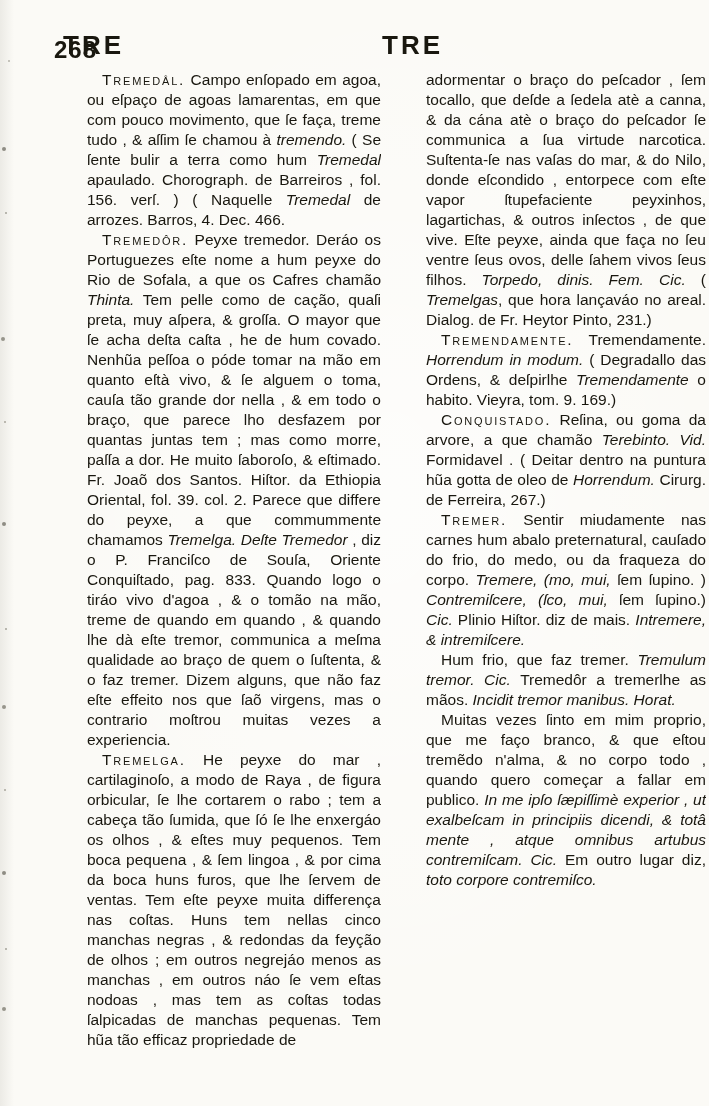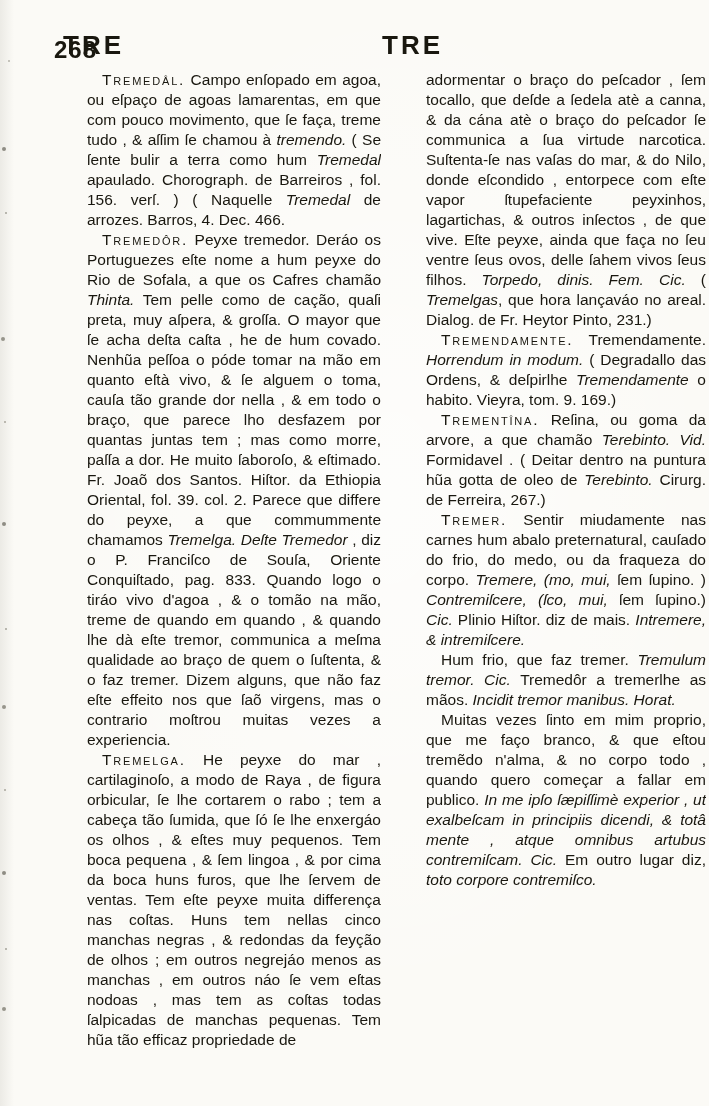--- a/index.html
+++ b/index.html
@@ -53,18 +53,18 @@
   <div class="runhead left">TRE</div>
   <div class="runhead right">TRE</div>
   <div class="col col-left" id="col-left">
       <p class="para indent"><span class="smallcaps">Tremedâl.</span><span class="normal"> Campo enſopado em agoa, ou eſpaço de agoas lamarentas, em que com pouco movimento, que ſe faça, treme tudo , &amp; aſſim ſe chamou à </span><span class="italic">tremendo.</span><span class="normal"> ( Se ſente bulir a terra como hum </span><span class="italic">Tremedal</span><span class="normal"> apaulado. Chorograph. de Barreiros , fol. 156. verſ. ) ( Naquelle </span><span class="italic">Tremedal</span><span class="normal"> de arrozes. Barros, 4. Dec. 466.</span></p>
       <p class="para indent"><span class="smallcaps">Tremedôr.</span><span class="normal"> Peyxe tremedor. Deráo os Portuguezes eſte nome a hum peyxe do Rio de Sofala, a que os Cafres chamão </span><span class="italic">Thinta.</span><span class="normal"> Tem pelle como de cação, quaſi preta, muy aſpera, &amp; groſſa. O mayor que ſe acha deſta caſta , he de hum covado. Nenhũa peſſoa o póde tomar na mão em quanto eſtà vivo, &amp; ſe alguem o toma, cauſa tão grande dor nella , &amp; em todo o braço, que parece lho desfazem por quantas juntas tem ; mas como morre, paſſa a dor. He muito ſaboroſo, &amp; eſtimado. Fr. Joaõ dos Santos. Hiſtor. da Ethiopia Oriental, fol. 39. col. 2. Parece que differe do peyxe, a que commummente chamamos </span><span class="italic">Tremelga. Deſte Tremedor</span><span class="normal"> , diz o P. Franciſco de Souſa, Oriente Conquiſtado, pag. 833. Quando logo o tiráo vivo d'agoa , &amp; o tomão na mão, treme de quando em quando , &amp; quando lhe dà eſte tremor, communica a meſma qualidade ao braço de quem o ſuſtenta, &amp; o faz tremer. Dizem alguns, que não faz eſte effeito nos que ſaõ virgens, mas o contrario moſtrou muitas vezes a experiencia.</span></p>
       <p class="para indent"><span class="smallcaps">Tremelga.</span><span class="normal"> He peyxe do mar , cartilaginoſo, a modo de Raya , de figura orbicular, ſe lhe cortarem o rabo ; tem a cabeça tão ſumida, que ſó ſe lhe enxergáo os olhos , &amp; eſtes muy pequenos. Tem boca pequena , &amp; ſem lingoa , &amp; por cima da boca huns furos, que lhe ſervem de ventas. Tem eſte peyxe muita differença nas coſtas. Huns tem nellas cinco manchas negras , &amp; redondas da feyção de olhos ; em outros negrejáo menos as manchas , em outros náo ſe vem eſtas nodoas , mas tem as coſtas todas ſalpicadas de manchas pequenas. Tem hũa tão efficaz propriedade de</span></p>
     </div>
   <div class="col col-right" id="col-right">
       <p class="para"><span class="normal">adormentar o braço do peſcador , ſem tocallo, que deſde a ſedela atè a canna, &amp; da cána atè o braço do peſcador ſe communica a ſua virtude narcotica. Suſtenta-ſe nas vaſas do mar, &amp; do Nilo, donde eſcondido , entorpece com eſte vapor ſtupefaciente peyxinhos, lagartichas, &amp; outros inſectos , de que vive. Eſte peyxe, ainda que faça no ſeu ventre ſeus ovos, delle ſahem vivos ſeus filhos. </span><span class="italic">Torpedo, dinis. Fem. Cic.</span><span class="normal"> ( </span><span class="italic">Tremelgas</span><span class="normal">, que hora lançaváo no areal. Dialog. de Fr. Heytor Pinto, 231.)</span></p>
       <p class="para indent"><span class="smallcaps">Tremendamente.</span><span class="normal"> Tremendamente. </span><span class="italic">Horrendum in modum.</span><span class="normal"> ( Degradallo das Ordens, &amp; deſpirlhe </span><span class="italic">Tremendamente</span><span class="normal"> o habito. Vieyra, tom. 9. 169.)</span></p>
-      <p class="para indent"><span class="smallcaps">Trementîna.</span><span class="normal"> Reſina, ou goma da arvore, a que chamão </span><span class="italic">Terebinto. Vid.</span><span class="normal"> Formidavel . ( Deitar dentro na puntura hũa gotta de oleo de </span><span class="italic">Terebinto.</span><span class="normal"> Cirurg. de Ferreira, 267.)</span></p>
+      <p class="para indent"><span class="smallcaps">Conquiſtado.</span><span class="normal"> Reſina, ou goma da arvore, a que chamão </span><span class="italic">Terebinto. Vid.</span><span class="normal"> Formidavel . ( Deitar dentro na puntura hũa gotta de oleo de </span><span class="italic">Horrendum.</span><span class="normal"> Cirurg. de Ferreira, 267.)</span></p>
       <p class="para indent"><span class="smallcaps">Tremer.</span><span class="normal"> Sentir miudamente nas carnes hum abalo preternatural, cauſado do frio, do medo, ou da fraqueza do corpo. </span><span class="italic">Tremere, (mo, mui,</span><span class="normal"> ſem ſupino. ) </span><span class="italic">Contremiſcere, (ſco, mui,</span><span class="normal"> ſem ſupino.) </span><span class="italic">Cic.</span><span class="normal"> Plinio Hiſtor. diz de mais. </span><span class="italic">Intremere, &amp; intremiſcere.</span></p>
       <p class="para indent"><span class="normal">Hum frio, que faz tremer. </span><span class="italic">Tremulum tremor. Cic.</span><span class="normal"> Tremedôr a tremerlhe as mãos. </span><span class="italic">Incidit tremor manibus. Horat.</span></p>
       <p class="para indent"><span class="normal">Muitas vezes ſinto em mim proprio, que me faço branco, &amp; que eſtou tremẽdo n'alma, &amp; no corpo todo , quando quero começar a fallar em publico. </span><span class="italic">In me ipſo ſæpiſſimè experior , ut exalbeſcam in principiis dicendi, &amp; totâ mente , atque omnibus artubus contremiſcam. Cic.</span><span class="normal"> Em outro lugar diz, </span><span class="italic">toto corpore contremiſco.</span></p>
     </div>
 </div>
 
 </body></html>

